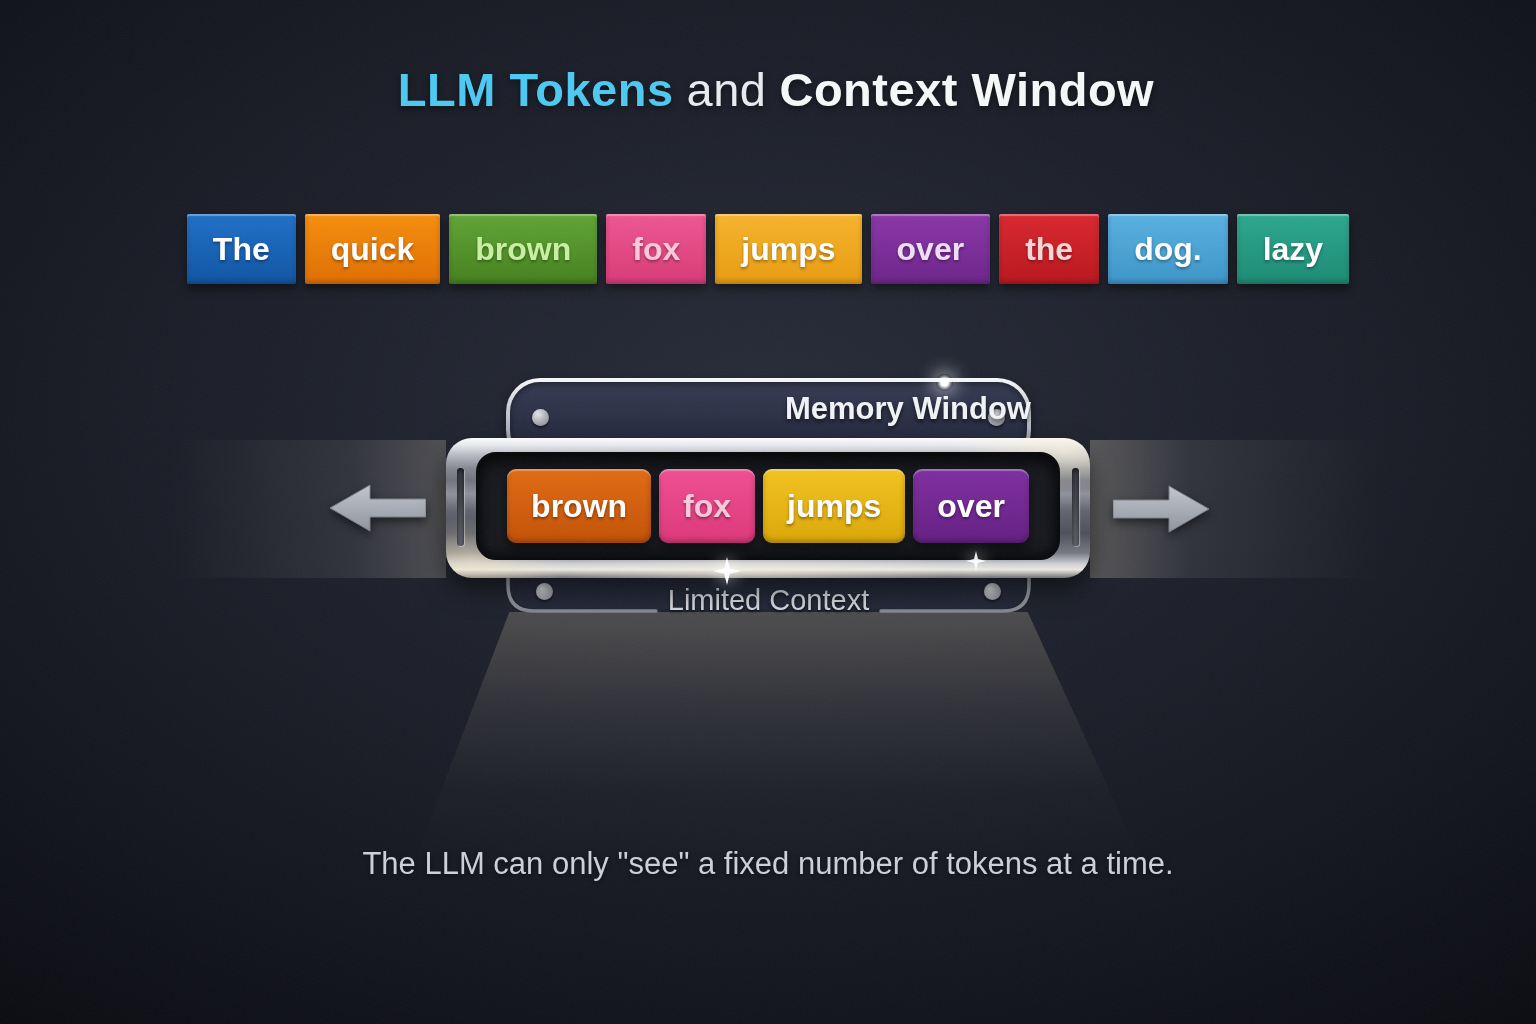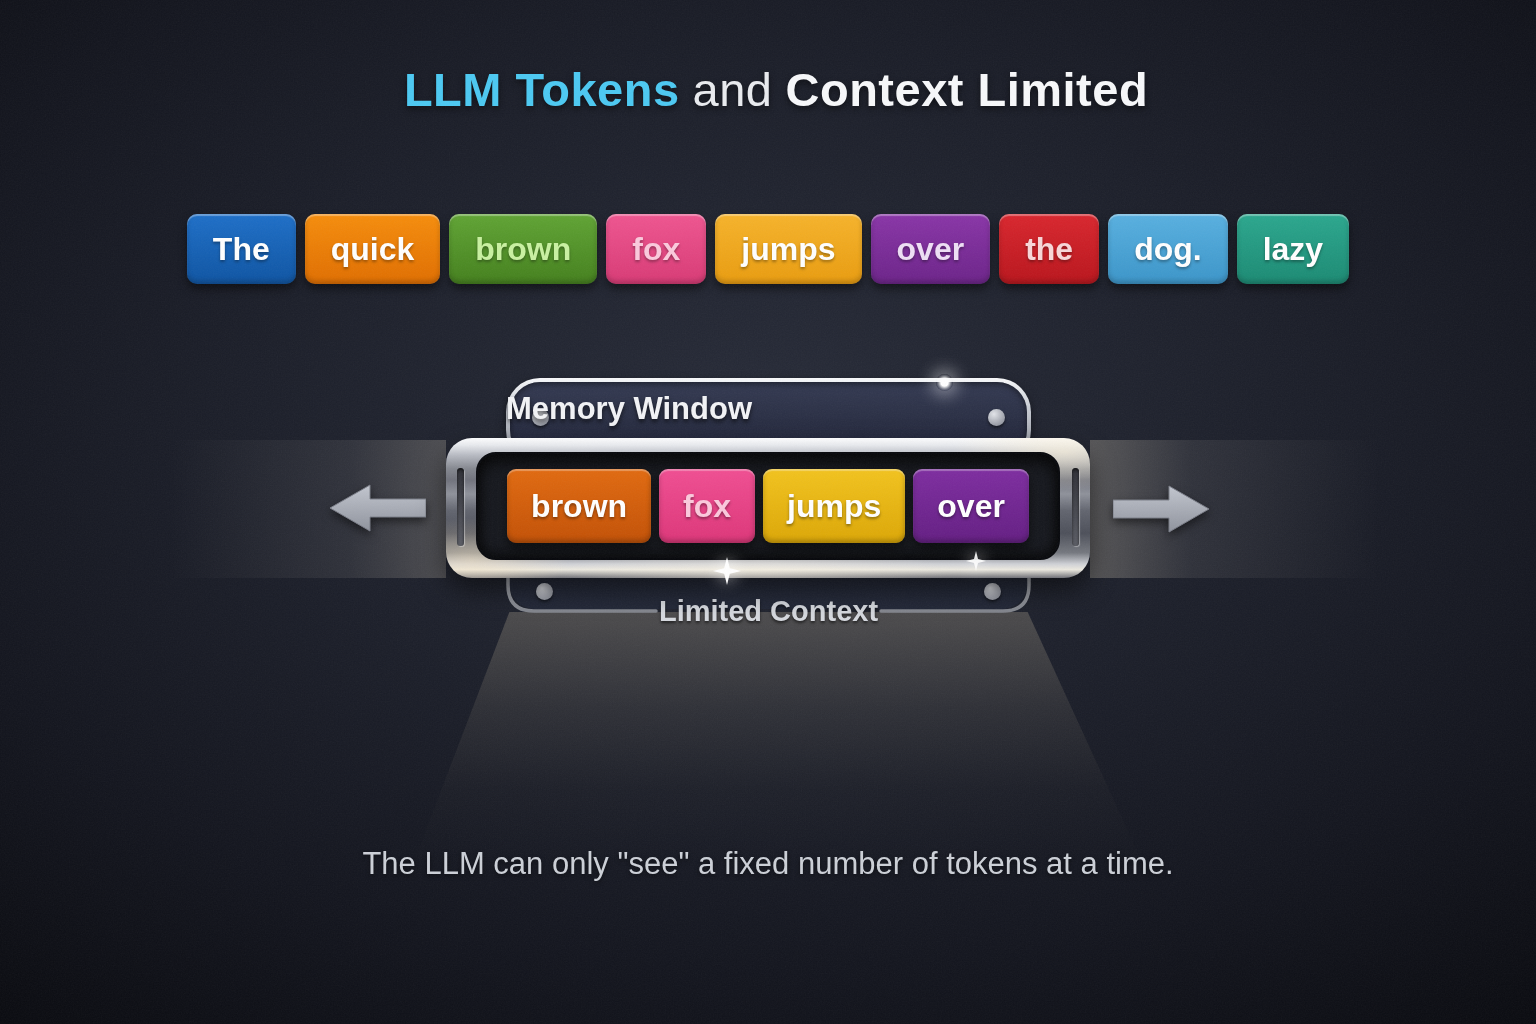--- a/index.html
+++ b/index.html
@@ -25,21 +25,21 @@
   .title .hl{color:#4cc9f2;margin-left:16px;}
   .title .mid{color:#e9ebef;font-weight:400;margin:9px 13px;}
   .title .rest{color:#f7f8fa;}
 
   
   .token-row{
     position:absolute;top:214px;left:0;width:100%;
     display:flex;justify-content:center;gap:9px;z-index:2;
   }
   .chip{
-    height:70px;line-height:70px;padding:0 26px;border-radius:10px;
+    height:70px;line-height:70px;padding:0 26px;border-radius:2px;
     font-size:32px;font-weight:bold;white-space:nowrap;
     text-shadow:0 2px 3px rgba(0,0,0,.35);
     box-shadow:0 5px 9px rgba(0,0,0,.5),
                inset 0 2px 1px rgba(255,255,255,.35),
                inset 0 -3px 5px rgba(0,0,0,.22);
   }
 
   
   .assembly{position:absolute;left:50%;top:0;width:0;height:100%;}
   .assembly > *{position:absolute;}
@@ -58,21 +58,21 @@
     border-radius:34px;padding:4px;box-sizing:border-box;
     background:linear-gradient(180deg,#f8f9fb 0%, #c8ccd4 35%, #878a94 100%);
     box-shadow:0 4px 10px rgba(0,0,0,.5);
   }
   .top-tab-inner{
     width:100%;height:100%;border-radius:30px;
     background:linear-gradient(180deg,#343a52 0%, #282d42 55%, #20243a 100%);
     box-shadow:inset 0 2px 6px rgba(0,0,0,.5);
   }
   .tab-label{
-    position:absolute;left:0;top:13px;width:100%;text-align:left;
+    position:absolute;left:0;top:13px;width:100%;text-align:right;
     font-size:31px;font-weight:bold;color:#f2f3f6;
     text-shadow:0 3px 4px rgba(0,0,0,.6);
   }
   .rivet{
     position:absolute;width:17px;height:17px;border-radius:50%;
     background:radial-gradient(circle at 35% 30%, #e2e4e9, #a9acb5 55%, #80838d);
     box-shadow:0 2px 3px rgba(0,0,0,.55);
   }
   .top-tab .rivet.rl{left:26px;top:31px;}
   .top-tab .rivet.rr{right:26px;top:31px;}
@@ -118,22 +118,22 @@
 
   .bottom-tab{left:-262px;top:545px;width:525px;height:84px;z-index:2;}
   .bottom-fill{
     position:absolute;left:3px;top:0;width:519px;height:64px;
     border-radius:0 0 26px 26px;background:#222737;
   }
   .bottom-outline{position:absolute;left:0;top:0;}
   .bottom-tab .rivet.rl{left:30px;top:38px;}
   .bottom-tab .rivet.rr{right:30px;top:38px;}
   .bottom-label{
-    position:absolute;left:0;top:49px;width:100%;height:34px;line-height:34px;
-    text-align:center;font-size:29px;font-weight:700;color:#d6d9df;
+    position:absolute;left:0;top:38px;width:100%;height:34px;line-height:34px;
+    text-align:center;font-size:29px;font-weight:400;color:#d6d9df;
     text-shadow:0 2px 3px rgba(0,0,0,.6);
   }
 
   .spotlight{
     left:-355px;top:612px;width:730px;height:252px;z-index:1;
     clip-path:polygon(13.2% 0, 84.2% 0, 100% 100%, 0 100%);
     background:linear-gradient(180deg, rgba(172,162,142,.32) 0%, rgba(140,133,118,.17) 38%, rgba(100,96,86,.06) 70%, rgba(80,78,72,0) 100%);
   }
 
   .sparkle{z-index:6;filter:drop-shadow(0 0 8px rgba(255,255,255,.9));}
@@ -149,21 +149,21 @@
     font-size:31px;font-weight:400;color:#ccd0d7;
     text-shadow:0 2px 4px rgba(0,0,0,.5);z-index:2;
   }
 </style>
 </head>
 <body>
 
 <div class="stage">
 
   <div class="title">
-    <span class="hl">LLM Tokens</span><span class="mid">and</span><span class="rest">Context Limited</span>
+    <span class="hl">LLM Tokens</span><span class="mid">and</span><span class="rest">Context Window</span>
   </div>
 
   <div class="token-row" id="sentence-tokens">
       <div class="chip" style="background: linear-gradient(rgb(30, 111, 200) 0%, rgb(14, 84, 162) 100%); color: rgb(255, 255, 255);">The</div>
       <div class="chip" style="background: linear-gradient(rgb(246, 141, 12) 0%, rgb(224, 110, 0) 100%); color: rgb(255, 255, 255); text-align: center;">quick</div>
       <div class="chip" style="background: linear-gradient(rgb(96, 164, 52) 0%, rgb(68, 128, 29) 100%); color: rgb(201, 241, 161);">brown</div>
       <div class="chip" style="background: linear-gradient(rgb(239, 85, 144) 0%, rgb(216, 58, 117) 100%); color: rgb(251, 201, 220);">fox</div>
       <div class="chip" style="background: linear-gradient(rgb(246, 179, 43) 0%, rgb(233, 156, 15) 100%); color: rgb(255, 255, 255);">jumps</div>
       <div class="chip" style="background: linear-gradient(rgb(137, 53, 167) 0%, rgb(108, 35, 137) 100%); color: rgb(238, 223, 245);">over</div>
       <div class="chip" style="background: linear-gradient(rgb(217, 38, 46) 0%, rgb(185, 21, 28) 100%); color: rgb(248, 214, 216);">the</div>

